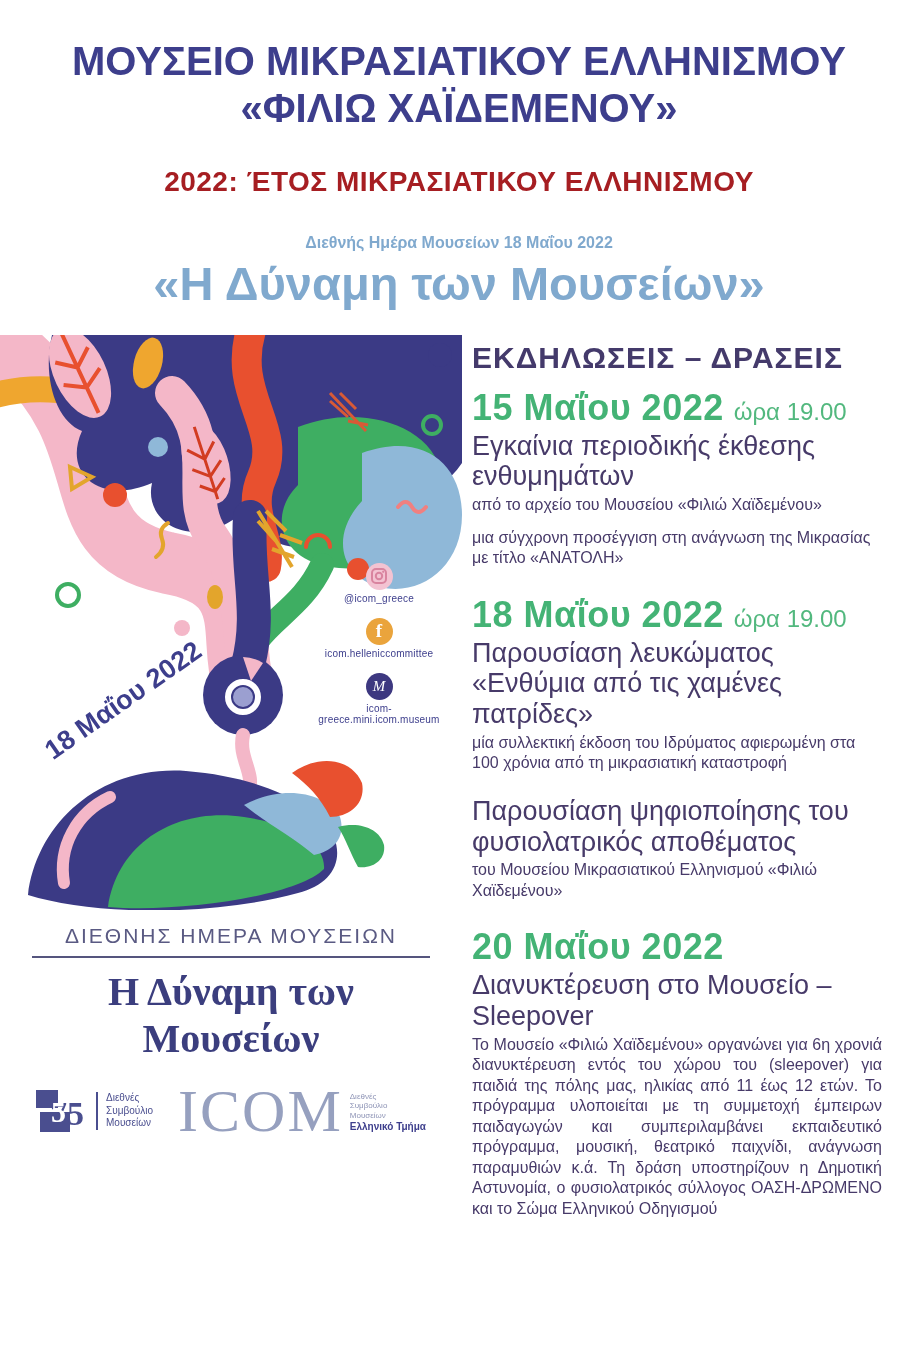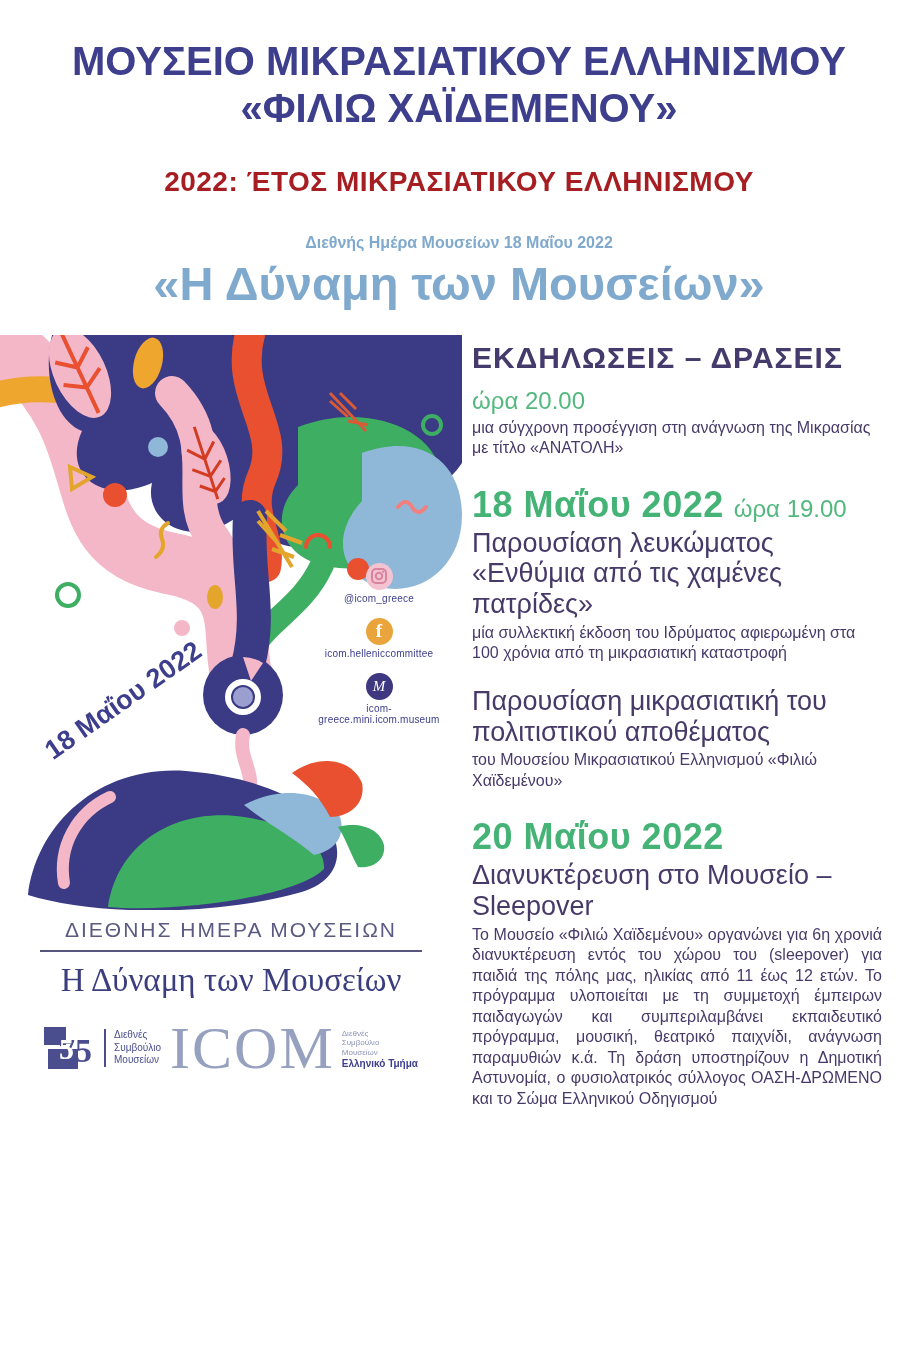--- a/index.html
+++ b/index.html
@@ -24,24 +24,24 @@
     color:#3d3e8c; font-size:27px; font-weight:700; top:403px; left:48px; width:220px;
   }
   .social{ position:absolute; right:18px; top:228px; width:130px; text-align:center; }
   .social-item{ margin-bottom:14px; }
   .social-label{ color:#3d3e8c; font-size:10px; margin-top:3px; letter-spacing:.2px;text-align:center; }
   .social-circle{ width:27px; height:27px; border-radius:50%; margin:0 auto; display:flex; align-items:center; justify-content:center; }
   .ig{ background:#f3c3d2; }
   .fb{ background:#eaa43c; color:#fff; font-weight:700; font-size:19px; font-family:"Liberation Serif",serif;}
   .mi{ background:#3d3880; color:#fff; font-size:15px; font-family:"Liberation Serif",serif; font-style:italic;}
 
-  .imd-block{ text-align:center; padding:0 28px; margin-top:8px; }
+  .imd-block{ text-align:center; padding:0 20px; margin-top:14px; }
   .imd-caption{ color:#5a5a83; font-size:21px; letter-spacing:2px; font-weight:400; }
   .imd-rule{ border:none; border-top:2px solid #55557e; margin:8px 12px 10px 12px; }
-  .imd-title{ color:#3b3e7e; font-family:"Liberation Serif",serif; font-weight:400; font-size:33px; }
+  .imd-title{ color:#3b3e7e; font-family:"Liberation Serif",serif; font-weight:700; font-size:40px; }
   .logos-row{ display:flex; justify-content:space-between; align-items:center; margin-top:24px; padding:0 16px; }
   .logo75{ display:flex; align-items:center; gap:8px; }
   .logo75-text{ color:#4a4e8f; font-size:10px; text-align:left; line-height:1.25; border-left:2px solid #4a4e8f; padding-left:8px; }
   .icomlogo{ display:flex; align-items:flex-end; gap:7px; }
   .icom-word{ font-family:"Liberation Serif",serif; font-size:60px; color:#96a0bf; letter-spacing:2px; line-height:.85; }
   .icom-small{ text-align:left; line-height:1.2; padding-bottom:4px;}
   .icom-small .tiny{ color:#8d93b5; font-size:8px; }
   .icom-small .bold{ color:#3d3e8c; font-size:10px; font-weight:700; }
 
   
@@ -194,34 +194,38 @@
               <div class="bold">Ελληνικό Τμήμα</div>
             </div>
           </div>
         </div>
       </div>
     </div>
 
     <div class="right-col">
       <div class="events-heading">ΕΚΔΗΛΩΣΕΙΣ – ΔΡΑΣΕΙΣ</div>
 
+      <div class="event">
+        <div><span class="ev-date">15 Μαΐου 2022</span><span class="ev-time">ώρα 19.00</span></div>
+        <div class="ev-title">Εγκαίνια περιοδικής έκθεσης ενθυμημάτων</div>
+        <div class="ev-note">από το αρχείο του Μουσείου «Φιλιώ Χαϊδεμένου»</div>
+      </div>
 
       <div class="event gap-sm">
-        <div><span class="ev-time" style="margin-left:0;">ώρα 20.00</span></div>
         <div class="ev-note">μια σύγχρονη προσέγγιση στη ανάγνωση της Μικρασίας με τίτλο «ΑΝΑΤΟΛΗ»</div>
       </div>
 
       <div class="event gap-lg">
         <div><span class="ev-date">18 Μαΐου 2022</span><span class="ev-time">ώρα 19.00</span></div>
         <div class="ev-title">Παρουσίαση λευκώματος «Ενθύμια από τις χαμένες πατρίδες»</div>
         <div class="ev-note">μία συλλεκτική έκδοση του Ιδρύματος αφιερωμένη στα 100 χρόνια από τη μικρασιατική καταστροφή</div>
       </div>
 
       <div class="event gap-md">
-        <div class="ev-title">Παρουσίαση μικρασιατική του πολιτιστικού αποθέματος</div>
+        <div class="ev-title">Παρουσίαση ψηφιοποίησης του φυσιολατρικός αποθέματος</div>
         <div class="ev-note">του Μουσείου Μικρασιατικού Ελληνισμού «Φιλιώ Χαϊδεμένου»</div>
       </div>
 
       <div class="event gap-lg">
         <div><span class="ev-date">20 Μαΐου 2022</span></div>
         <div class="ev-title">Διανυκτέρευση στο Μουσείο – Sleepover</div>
         <div class="ev-note justify">Το Μουσείο «Φιλιώ Χαϊδεμένου» οργανώνει για 6η χρονιά διανυκτέρευση εντός του χώρου του (sleepover) για παιδιά της πόλης μας, ηλικίας από 11 έως 12 ετών. Το πρόγραμμα υλοποιείται με τη συμμετοχή έμπειρων παιδαγωγών και συμπεριλαμβάνει εκπαιδευτικό πρόγραμμα, μουσική, θεατρικό παιχνίδι, ανάγνωση παραμυθιών κ.ά. Τη δράση υποστηρίζουν η Δημοτική Αστυνομία, ο φυσιολατρικός σύλλογος ΟΑΣΗ-ΔΡΩΜΕΝΟ και το Σώμα Ελληνικού Οδηγισμού</div>
       </div>
 
     </div>

